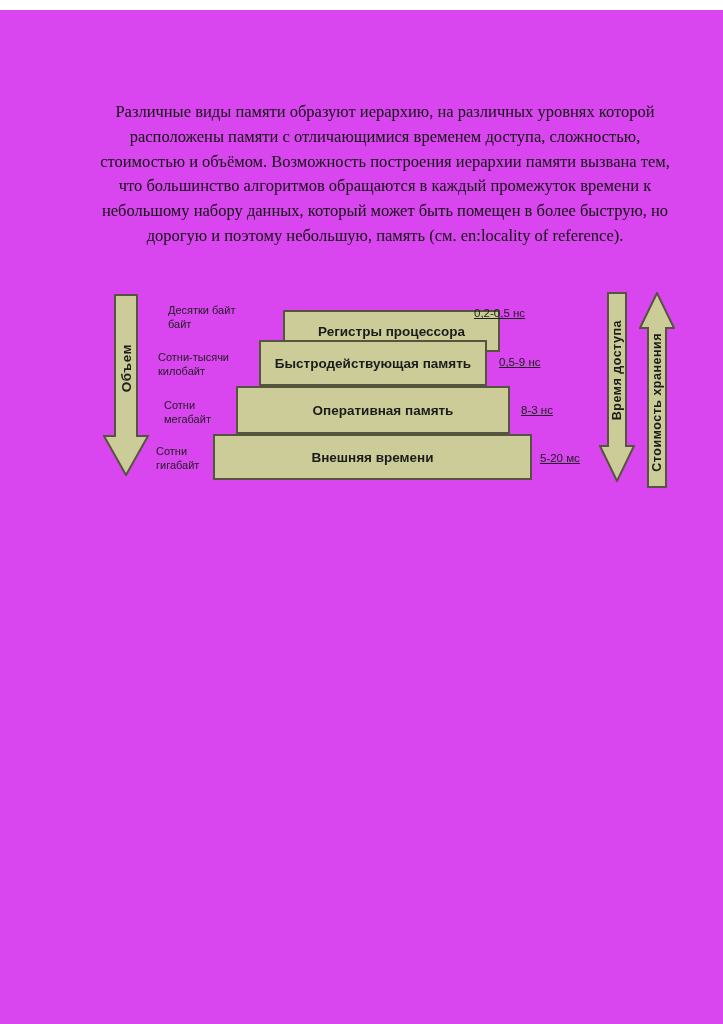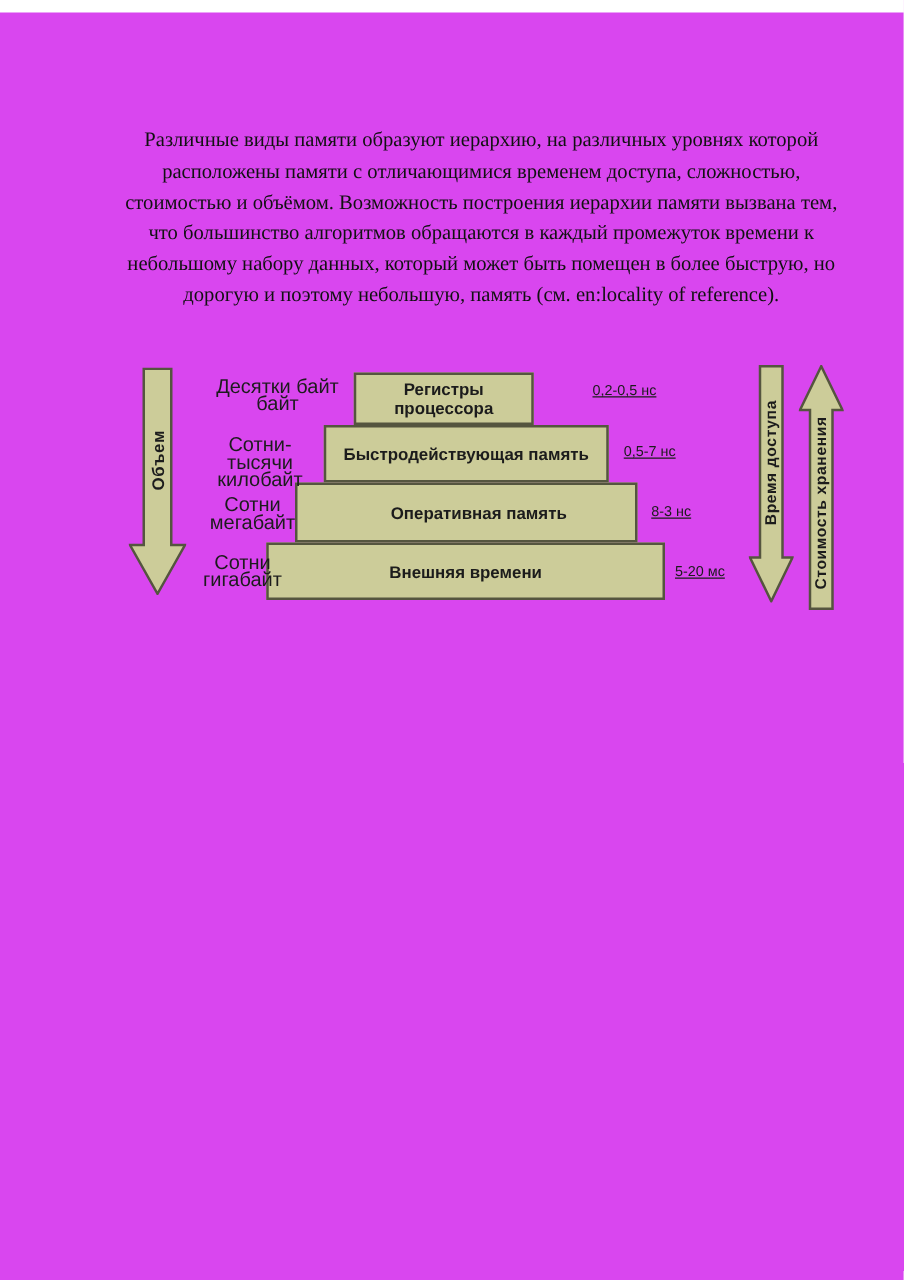--- a/index.html
+++ b/index.html
@@ -31,24 +31,24 @@
     display: flex;
     align-items: center;
     justify-content: center;
     font-weight: bold;
     font-size: 13.5px;
     color: #1c1c1c;
     text-align: center;
   }
   .size-label {
     position: absolute;
-    font-size: 16px;
+    font-size: 11px;
     line-height: 14px;
     color: #1c1c1c;
-    text-align: center;
+    text-align: left;
     white-space: pre-line;
   }
   .time-label {
     position: absolute;
     font-size: 11.5px;
     color: #1c1c1c;
     white-space: nowrap;
     text-decoration: underline;
   }
   .block-arrow {
@@ -76,36 +76,36 @@
 </style>
 </head>
 <body>
 
 <div class="page">
 
   <p class="intro">Различные виды памяти образуют иерархию, на различных уровнях которой расположены памяти с отличающимися временем доступа, сложностью, стоимостью и объёмом. Возможность построения иерархии памяти вызвана тем, что большинство алгоритмов обращаются в каждый промежуток времени к небольшому набору данных, который может быть помещен в более быструю, но дорогую и поэтому небольшую, память (см. en:locality of reference).</p>
 
   <div>
 
-    <div class="pyr-box" style="left:283px; top:288px; width:144px; height:42px;">Регистры процессора</div>
+    <div class="pyr-box" style="left:283px; top:300px; width:217px; height:42px;">Регистры процессора</div>
     <div class="pyr-box" style="left:259px; top:330px; width:228px; height:46px;text-align:center;">Быстродействующая память</div>
     <div class="pyr-box" style="left:236px; top:376px; width:274px; height:48px;padding-left:20px;">Оперативная память</div>
     <div class="pyr-box" style="left:213px; top:424px; width:319px; height:46px;">Внешняя времени</div>
 
     <div class="size-label" style="left:168px; top:293px; width:108px;">Десятки байт
 байт</div>
     <div class="size-label" style="left:158px; top:340px; width:100px;">Сотни-тысячи
 килобайт</div>
     <div class="size-label" style="left:164px; top:388px; width:76px;">Сотни
 мегабайт</div>
     <div class="size-label" style="left:156px; top:434px; width:76px;">Сотни
 гигабайт</div>
 
     <div class="time-label" style="left:474px; top:297px;">0,2-0,5 нс</div>
-    <div class="time-label" style="left:499px; top:346px;">0,5-7 нс</div>
+    <div class="time-label" style="left:499px; top:346px;">0,5-9 нс</div>
     <div class="time-label" style="left:521px; top:394px;">8-3 нс</div>
     <div class="time-label" style="left:540px; top:442px;">5-20 мс</div>
 
     <div class="block-arrow" style="left:103px; top:284px; width:46px; height:182px;">
       <span>
         <svg width="46" height="182" viewBox="0 0 46 182">
           <polygon points="12,1 34,1 34,142 45,142 23,181 1,142 12,142" fill="#cccc99" stroke="#55553f" stroke-width="2" stroke-linejoin="miter"></polygon>
         </svg>
       </span>
       <div class="arrow-label-wrap">

